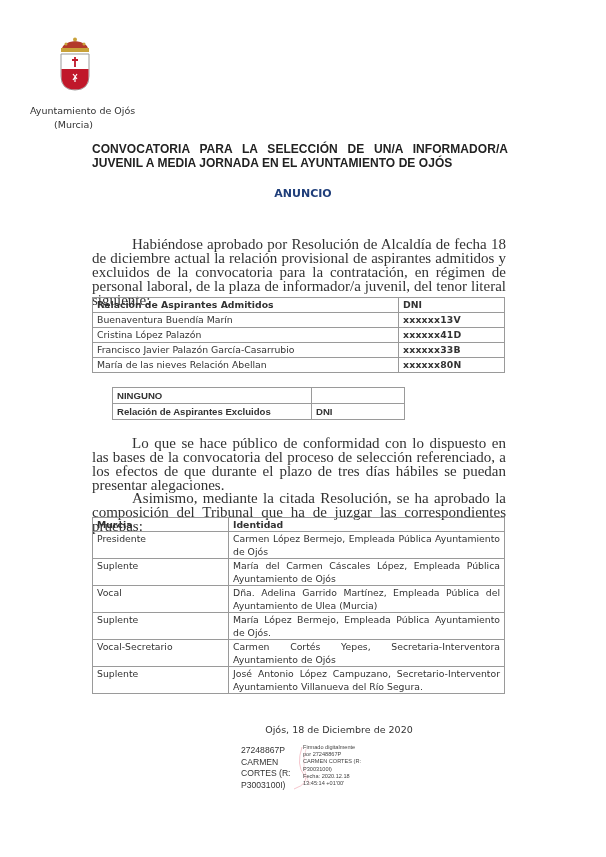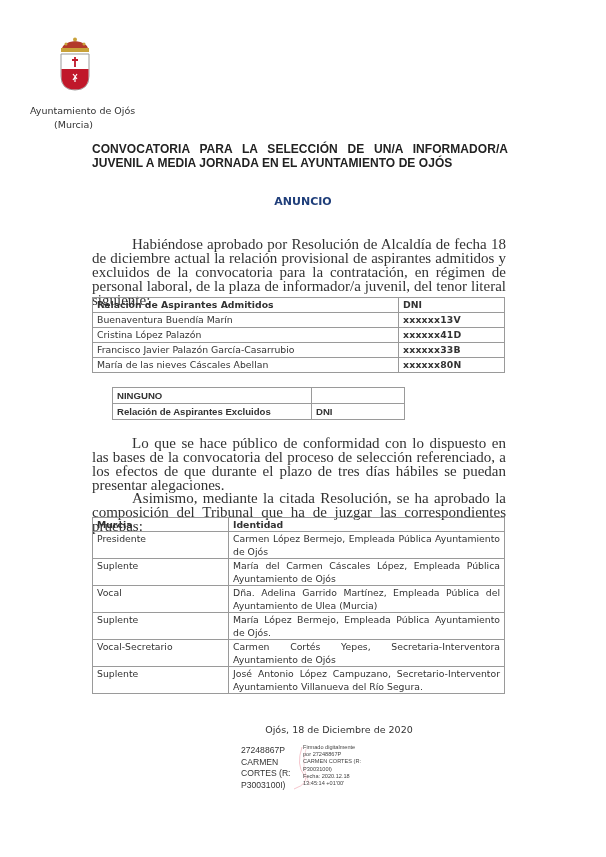--- a/index.html
+++ b/index.html
@@ -2,21 +2,21 @@
 <html><head>
 <meta charset="utf-8">
 <style>
   html, body { margin: 0; padding: 0; background: #ffffff; }
   body { width: 606px; height: 857px; position: relative; overflow: hidden; font-family: "DejaVu Sans", sans-serif; color: #222; }
   .abs { position: absolute; }
   .crest { left: 55px; top: 36px; width: 40px; height: 56px; }
   .town { left: 30px; top: 104px; font-size: 9.5px; font-family: "DejaVu Sans", sans-serif; color: #333; line-height: 14px; }
   .town .l2 { padding-left: 24px; }
   .title { left: 92px; top: 142px; width: 416px; font-family: "Liberation Sans", sans-serif; font-weight: bold; font-size: 12px; line-height: 14px; text-align: justify; letter-spacing: 0.05px; color: #222; }
-  .anuncio { left: 0; width: 606px; top: 195px; text-align: center; font-family: "DejaVu Sans", sans-serif; font-weight: bold; font-size: 11px; color: #1f3e7a; }
+  .anuncio { left: 0; width: 606px; top: 187px; text-align: center; font-family: "DejaVu Sans", sans-serif; font-weight: bold; font-size: 11px; color: #1f3e7a; }
   .para { font-family: Liberation Serif, serif; font-size: 15px; line-height: 14px; text-align: justify; color: #333; }
   .para .ind { display: inline-block; width: 40px; }
   table { border-collapse: collapse; position: absolute; font-family: "DejaVu Sans", sans-serif; font-size: 9.3px; color: #333; }
   td { border: 1px solid #9a9a9a; padding: 0 4px; vertical-align: top; line-height: 13px; }
   .t1 { left: 92px; top: 297px; width: 413px; }
   .t1 td { height: 14px; }
   .t1 .c1 { width: 297px; }
   .bold { font-weight: bold; margin-top: 28px; }
   .dni { font-weight: bold; letter-spacing: 0.2px; }
   .t2 { left: 112px; top: 387px; width: 293px; font-family: "Liberation Sans", sans-serif; font-size: 9.6px; }
@@ -76,21 +76,21 @@
   </tr>
   <tr>
     <td>Cristina López Palazón</td>
     <td class="dni">xxxxxx41D</td>
   </tr>
   <tr>
     <td>Francisco Javier Palazón García-Casarrubio</td>
     <td class="dni">xxxxxx33B</td>
   </tr>
   <tr>
-    <td>María de las nieves Cáscales Abellan</td>
+    <td>María de las nieves Relación Abellan</td>
     <td class="dni">xxxxxx80N</td>
   </tr>
 </tbody>
   </table>
 
 <table class="t2">
   <tbody>
       <tr>
     <td class="bold">NINGUNO</td>
     <td></td>

